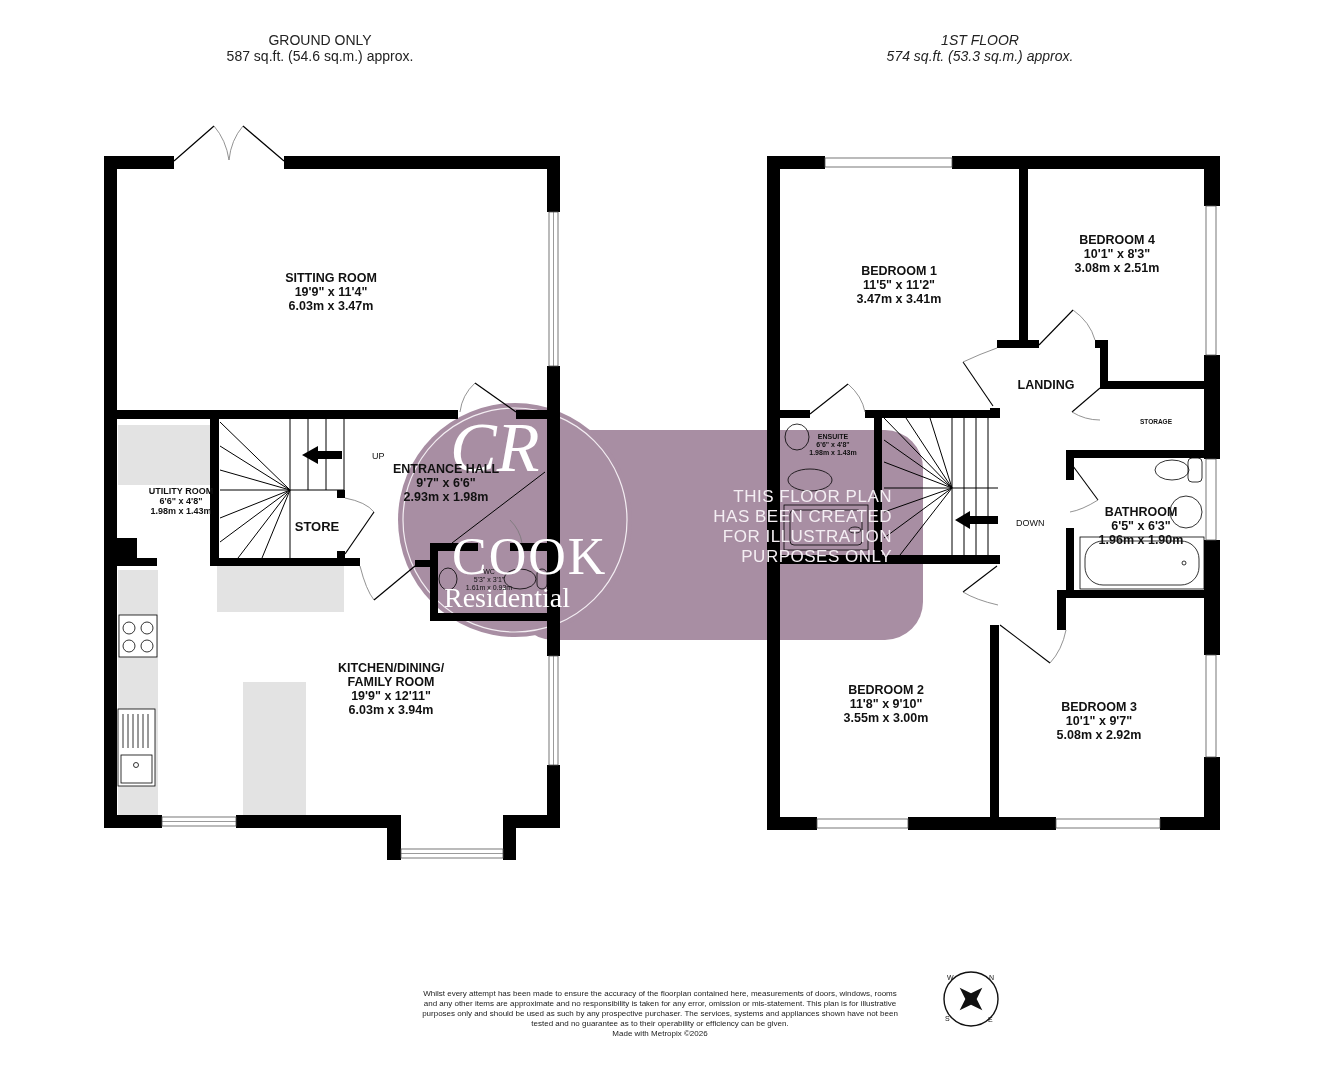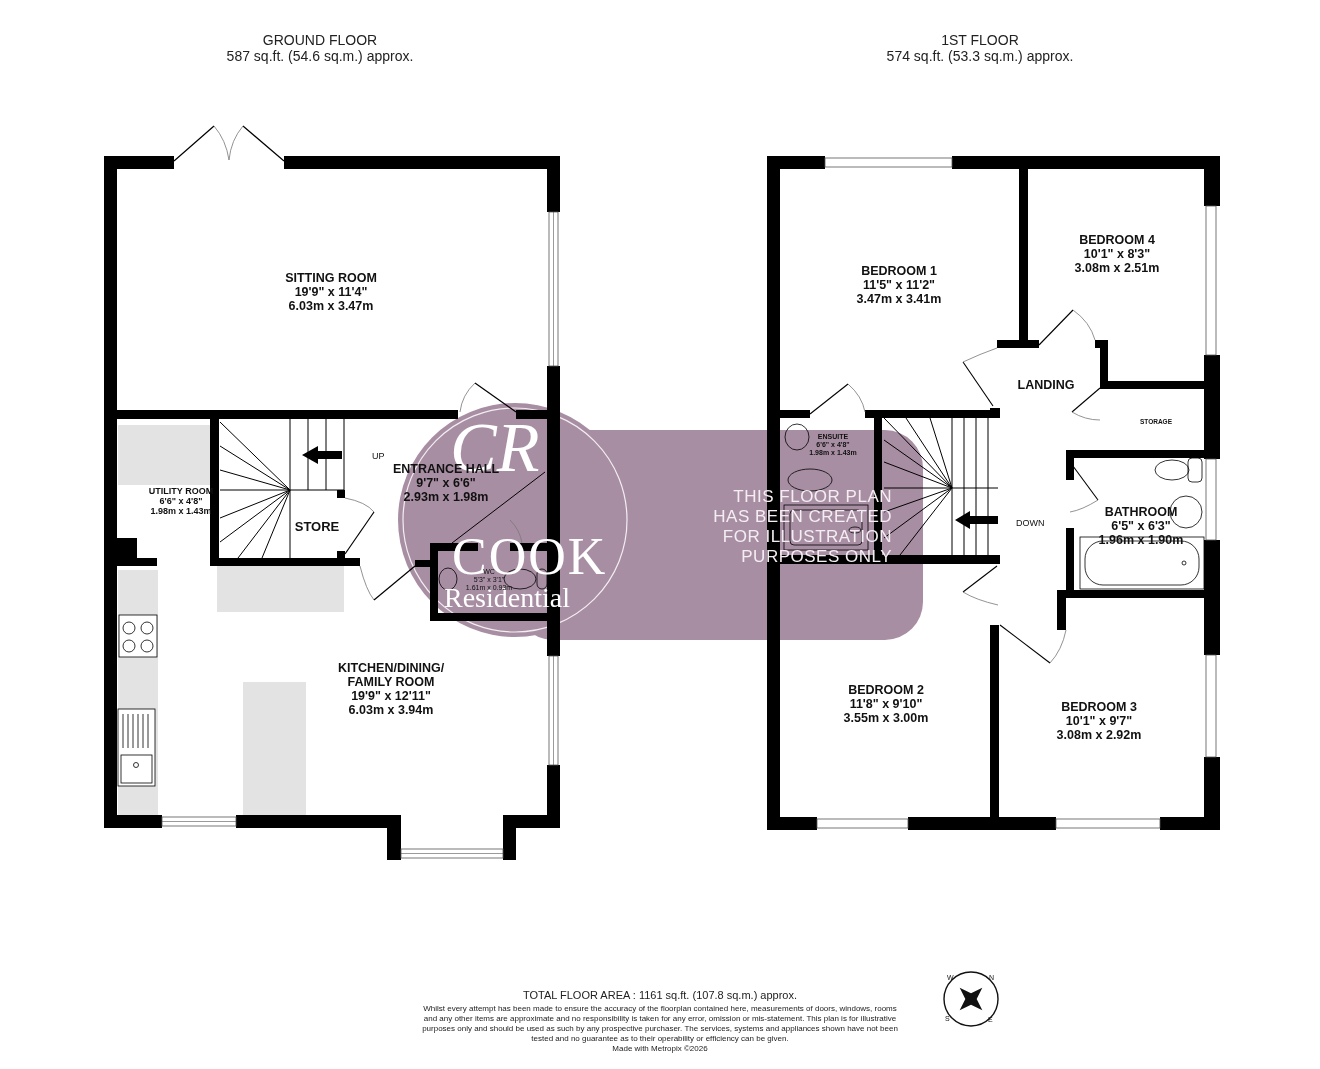--- a/index.html
+++ b/index.html
@@ -1,21 +1,21 @@
 <!DOCTYPE html>
 <html><head>
 <meta charset="utf-8">
 <style>
   html, body { margin:0; padding:0; background:#ffffff; }
   body { width:1320px; height:1069px; position:relative; overflow:hidden; font-family:"Liberation Sans", sans-serif; color:#111; }
   .floor-header { position:absolute; text-align:center; font-size:14px; line-height:16px; color:#222; }
   .floor-header .title { display:block; }
   .floor-header .area { display:block; }
   #ground-header { left:170px; top:32px; width:300px; }
-  #first-header { left:830px; top:32px; width:300px; }
+  #first-header { left:830px; top:32px; width:300px;font-style:italic; }
   svg.plan { position:absolute; left:0; top:0; }
   .room-label { position:absolute; text-align:center; font-weight:bold; font-size:12.5px; line-height:14px; color:#111; white-space:nowrap; transform:translateX(-50%); }
   .room-label.small { font-size:8px; line-height:9px; }
   .room-label.tiny { font-size:7px; line-height:8px; font-weight:bold; }
   .room-label span { display:block; }
   .stair-label { position:absolute; font-size:9px; color:#111;padding-left:16px; }
   .watermark-text { position:absolute; color:#f4eef3; font-size:17px; line-height:20px; text-align:right; letter-spacing:0.5px; }
   .watermark-text span { display:block; }
   .brand-cr { position:absolute; font-family:"Liberation Serif", serif; font-style:italic; color:#fff; font-size:70px; }
   .brand-cook { position:absolute; font-family:"Liberation Serif", serif; color:#fff; font-size:52px; letter-spacing:2px; }
@@ -23,21 +23,21 @@
   #footer { position:absolute; left:420px; width:480px; top:989px; text-align:center; color:#222; }
   #footer .total { font-size:11px; margin-bottom:3px; }
   #footer .disclaimer { font-size:8px; line-height:10px; }
   #footer .made { font-size:8px; line-height:10px; }
   .compass-letter { position:absolute; font-size:7px; color:#111; }
 </style>
 </head>
 <body>
 
 <div id="ground-header" class="floor-header">
-  <span class="title">GROUND FLOOR</span>
+  <span class="title">GROUND ONLY</span>
   <span class="area">587 sq.ft. (54.6 sq.m.) approx.</span>
 </div>
 <div id="first-header" class="floor-header">
   <span class="title">1ST FLOOR</span>
   <span class="area">574 sq.ft. (53.3 sq.m.) approx.</span>
 </div>
 
 <svg class="plan" width="1320" height="1069" viewBox="0 0 1320 1069">
 
   <g>
@@ -309,30 +309,29 @@
   <span>1.96m  x 1.90m</span>
 </div>
 <div class="room-label" style="left:886px; top:683px;">
   <span>BEDROOM 2</span>
   <span>11'8"  x 9'10"</span>
   <span>3.55m  x 3.00m</span>
 </div>
 <div class="room-label" style="left:1099px; top:700px;">
   <span>BEDROOM 3</span>
   <span>10'1"  x 9'7"</span>
-  <span>3.08m  x 2.92m</span>
+  <span>5.08m  x 2.92m</span>
 </div>
 <div class="stair-label" style="left:1000px; top:518px;">DOWN</div>
 
 <svg style="position:absolute; left:938px; top:966px;" width="66" height="66" viewBox="0 0 66 66">
   <circle cx="33" cy="33" r="27" fill="none" stroke="#111" stroke-width="1.4"></circle>
   <path d="M33 17 L37 29 L49 33 L37 37 L33 49 L29 37 L17 33 L29 29 Z" fill="#111" transform="rotate(45 33 33)"></path>
 </svg>
 <div class="compass-letter" style="left:947px; top:974px;">W</div>
 <div class="compass-letter" style="left:989px; top:974px;">N</div>
 <div class="compass-letter" style="left:945px; top:1015px;">S</div>
 <div class="compass-letter" style="left:988px; top:1016px;">E</div>
 
 <div id="footer">
-  <div class="total">TOTAL FLOOR AREA : 1161 sq.ft. (107.8 sq.m.) approx.</div>
   <div class="disclaimer">Whilst every attempt has been made to ensure the accuracy of the floorplan contained here, measurements of doors, windows, rooms and any other items are approximate and no responsibility is taken for any error, omission or mis-statement. This plan is for illustrative purposes only and should be used as such by any prospective purchaser. The services, systems and appliances shown have not been tested and no guarantee as to their operability or efficiency can be given.</div>
   <div class="made">Made with Metropix ©2026</div>
 </div>
 
 </body></html>

